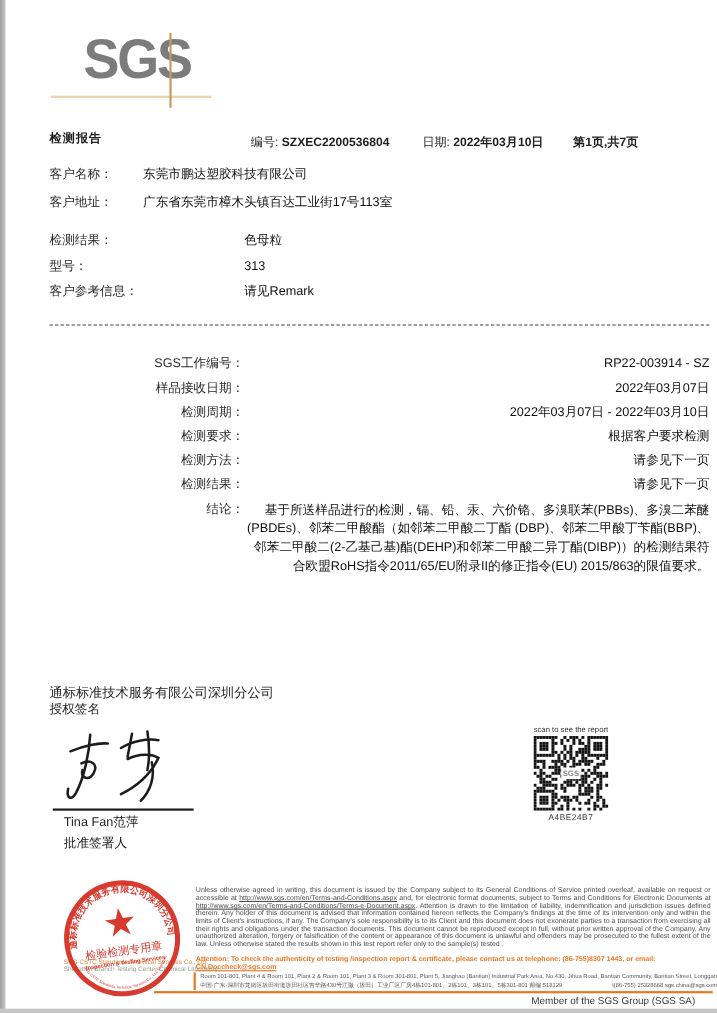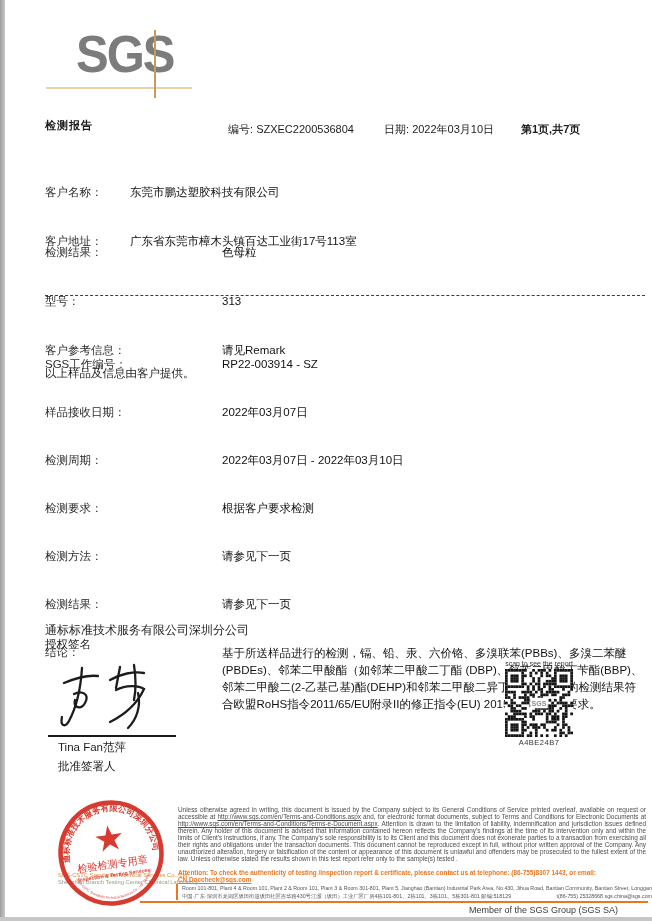--- a/index.html
+++ b/index.html
@@ -13,64 +13,64 @@
 
   
   .logo{position:absolute;left:76px;top:26px;font-size:49px;line-height:56px;font-weight:bold;
         color:#7c7c7c;letter-spacing:-2px;transform:scaleY(1.04);}
   .logo-hline{position:absolute;left:46px;top:87px;width:146px;height:2px;background:#eed1a8;}
   .logo-vline{position:absolute;left:154px;top:30px;width:2px;height:68px;background:#c79a5e;}
 
   
   .title{position:absolute;left:45px;top:118px;font-size:11px;font-weight:bold;letter-spacing:1px;}
   .hmeta{position:absolute;top:122px;font-size:11px;white-space:nowrap;}
-  .hmeta b{font-weight:400;}
+  .hmeta b{font-weight:700;}
   .m-no{left:228px;} .m-date{left:384px;} .m-page{left:521px;font-weight:700;}
 
   
   .rows{position:absolute;left:45px;font-size:11.5px;}
-  .row{display:grid;margin-bottom:9px;line-height:16px;margin-top:33px;}
+  .row{display:grid;margin-bottom:9px;line-height:16px;}
   .row .lab{color:#2b2b2b;}
   .row .val{color:#111;}
   .cust{top:151px;} .cust .row{grid-template-columns:85px 1fr;}
   .samp{top:211px;} .samp .row{grid-template-columns:177px 1fr;margin-bottom:7px;}
   .note{margin-top:3px;line-height:16px;}
   .dash{position:absolute;left:45px;top:295px;width:600px;border-top:1px dashed #3c3c3c;}
-  .job{top:324px;width:600px;} .job .row{grid-template-columns:177px 1fr;margin-bottom:7px;line-height:15px;}
+  .job{top:324px;width:600px;} .job .row{grid-template-columns:177px 1fr;margin-bottom:7px;line-height:15px;text-align:right;}
   .job .row.tall .val{line-height:17px;max-width:424px;}
 
   
   .sig-company{position:absolute;left:45px;top:622px;font-size:12px;}
   .sig-auth{position:absolute;left:45px;top:637px;font-size:11.5px;}
   .sig-svg{position:absolute;left:52px;top:660px;}
   .sig-line{position:absolute;left:48px;top:735px;width:128px;border-bottom:2px solid #1a1a1a;}
   .sig-name{position:absolute;left:58px;top:740px;font-size:11.5px;}
   .sig-role{position:absolute;left:58px;top:759px;font-size:11.5px;}
 
   
-  .qrbox{position:absolute;left:494px;top:660px;width:90px;text-align:center;}
+  .qrbox{position:absolute;left:474px;top:660px;width:90px;text-align:center;}
   .qr-cap{font-size:7px;color:#333;margin-bottom:2px;}
   .qr-code{font-size:7.5px;color:#333;letter-spacing:.5px;margin-top:1px;}
 
   
   .f-company{position:absolute;left:58px;top:872px;font-size:5.8px;line-height:7px;white-space:nowrap;}
   .f-company .l1{color:#d98c3f;}
   .f-company .l2{color:#98a089;}
   .disclaimer{position:absolute;left:178px;top:806px;width:468px;font-size:6.4px;line-height:7.05px;
               color:#4d4d4d;text-align:justify;}
   .disclaimer .lnk{text-decoration:underline;color:#4d4d4d;}
   .attention{position:absolute;left:178px;top:869px;width:468px;font-size:6.4px;line-height:7.2px;
              color:#e87722;font-weight:bold;}
   .attention .lnk{text-decoration:underline;color:#e87722;}
   .addr{position:absolute;left:176px;top:884px;width:470px;border-left:2px solid #e87722;padding-left:4px;
         font-size:5.3px;line-height:8px;color:#555;}
   .addr .aline{display:flex;justify-content:space-between;white-space:nowrap;overflow:hidden;}
   .addr .rt{margin-left:6px;}
   .f-rule{position:absolute;left:140px;top:901px;width:508px;height:2px;background:#e87722;}
-  .member{position:absolute;right:34px;top:905px;font-size:9px;color:#3a3a3a;padding-left:44px;}
+  .member{position:absolute;right:20px;top:905px;font-size:9px;color:#3a3a3a;padding-left:44px;}
 
   .stamp{position:absolute;left:56px;top:798px;transform:rotate(-8deg);opacity:.92;z-index:5;}
 </style>
 </head>
 <body>
 
 <div class="page">
   <div class="edge-left"></div>
   <div class="edge-bottom"></div>
 
@@ -106,21 +106,20 @@
       <span class="val">色母粒</span>
     </div>
     <div class="row">
       <span class="lab">型号：</span>
       <span class="val">313</span>
     </div>
     <div class="row">
       <span class="lab">客户参考信息：</span>
       <span class="val">请见Remark</span>
     </div>
-    <div class="note">以上样品及信息由客户提供。</div>
   </div>
 
   <div class="dash"></div>
 
   <div class="rows job">
     <div class="row">
       <span class="lab">SGS工作编号：</span>
       <span class="val">RP22-003914 - SZ</span>
     </div>
     <div class="row">

